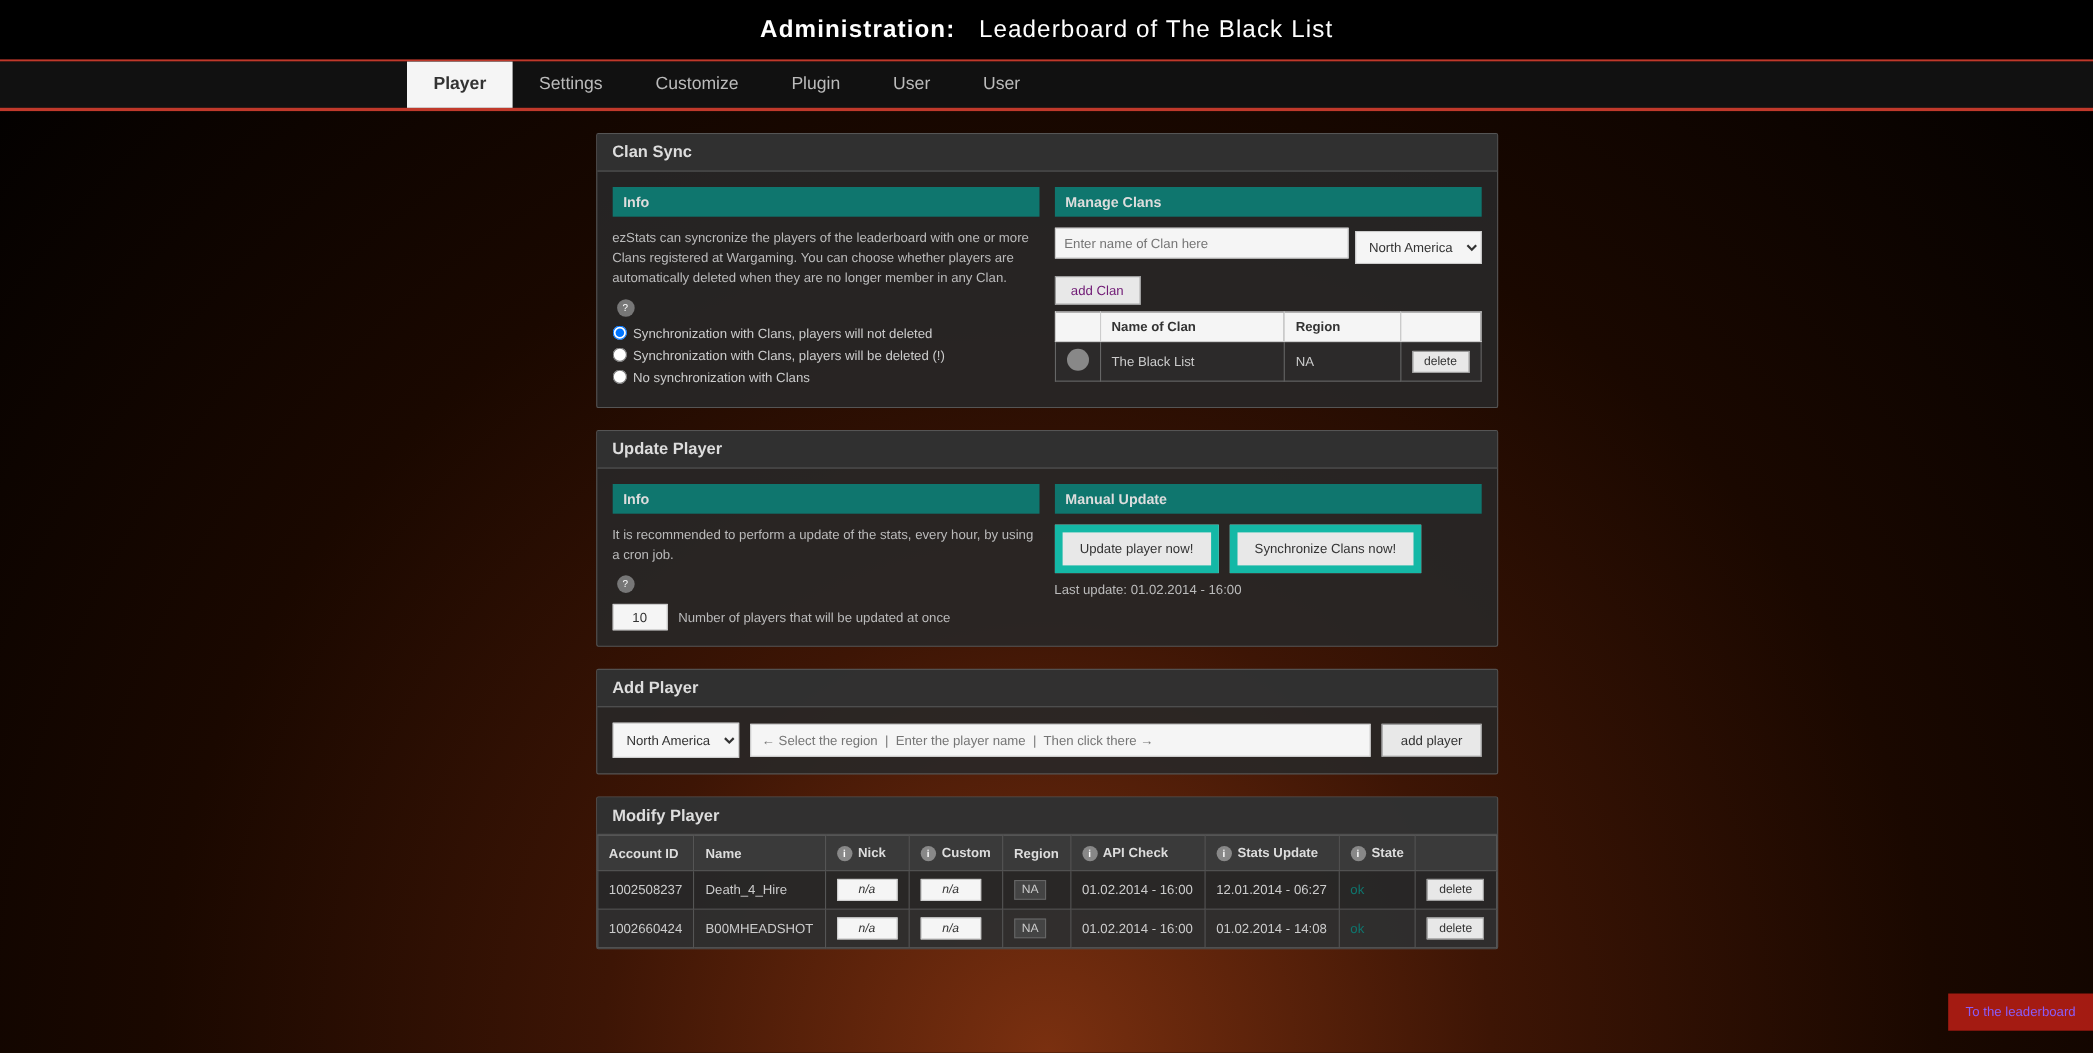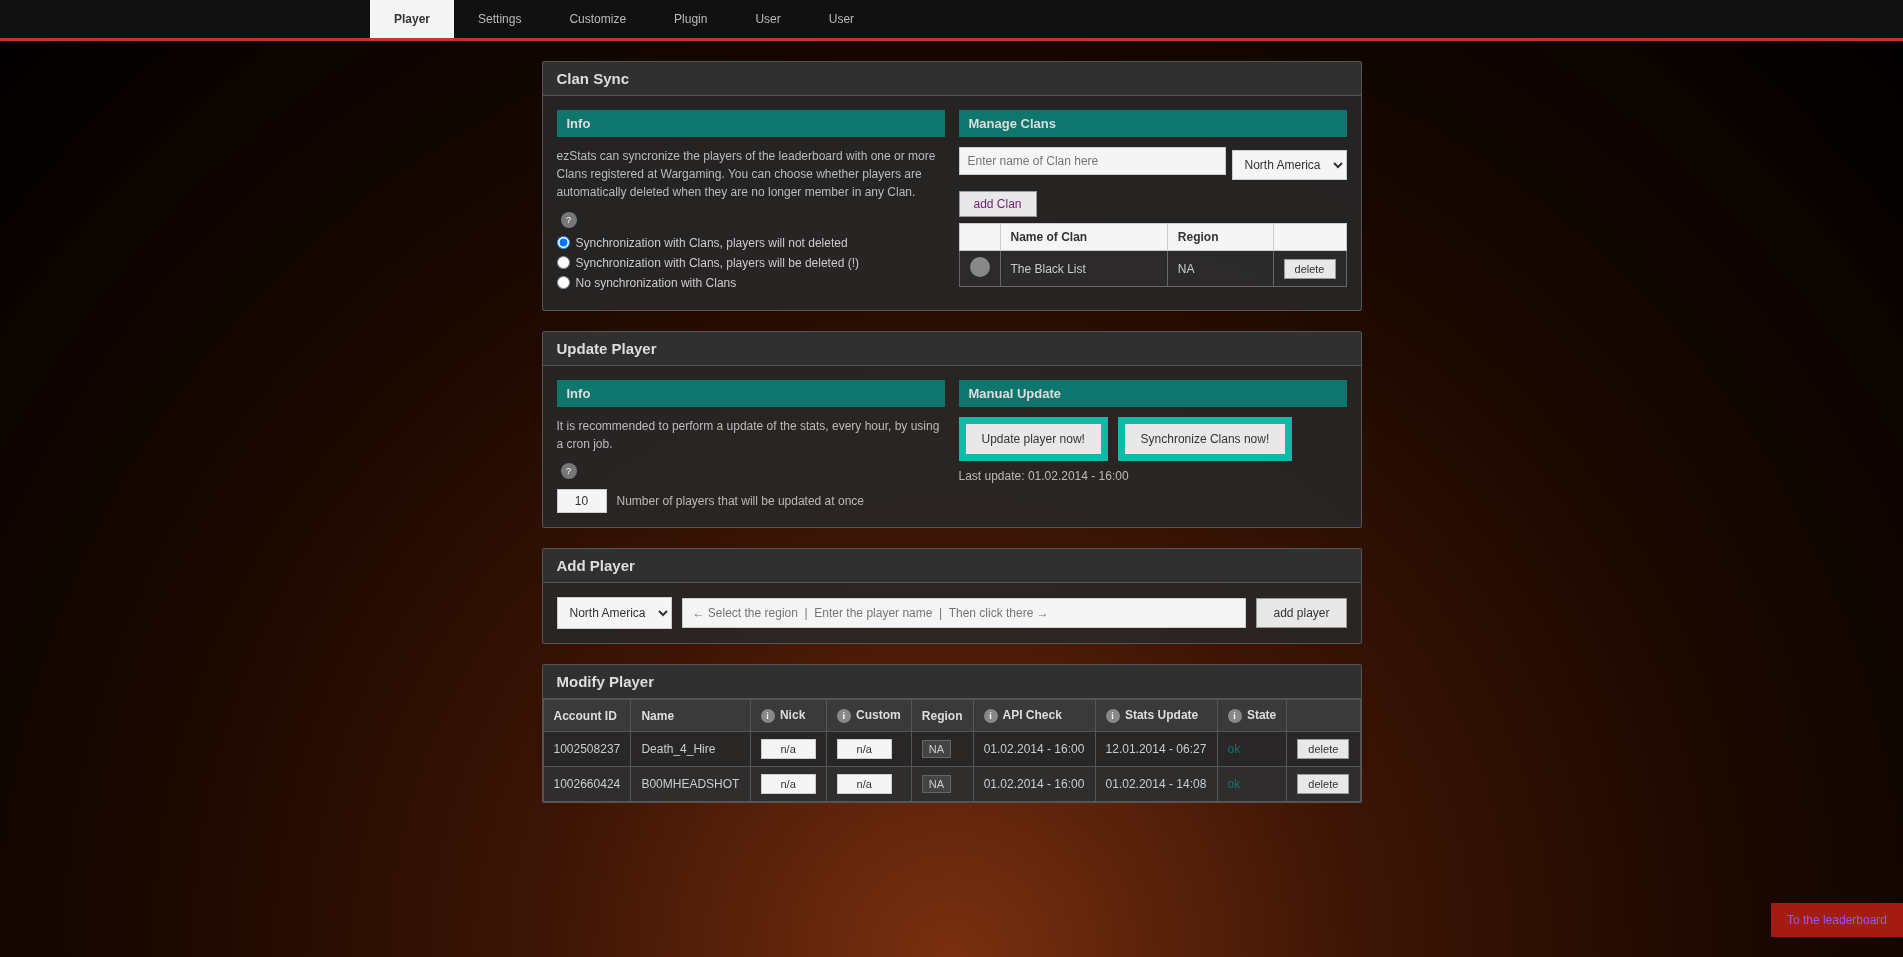--- a/index.html
+++ b/index.html
@@ -43,21 +43,21 @@
     .nav-bar {
       background-color: #111;
       border-bottom: 3px solid #c0392b;
       padding: 0 370px;
       display: flex;
     }
     .nav-tab {
       padding: 12px 24px;
       color: #bbb;
       cursor: pointer;
-      font-size: 12px;
+      font-size: 16px;
       border: none;
       background: none;
       text-decoration: none;
     }
     .nav-tab.active {
       background-color: #f5f5f5;
       color: #333;
       font-weight: bold;
     }
     
@@ -281,20 +281,21 @@
       background: rgba(50,50,50,0.7);
     }
     .small-input {
       width: 55px;
       padding: 3px 5px;
       background: #f5f5f5;
       border: 1px solid #ccc;
       color: #333;
       font-size: 11px;
       text-align: center;
+      font-style: italic;
     }
     .region-badge {
       display: inline-block;
       padding: 2px 6px;
       background: #444;
       color: #ccc;
       font-size: 11px;
       border: 1px solid #666;
     }
     .status-ok { color: #0f766e; }
@@ -340,20 +341,27 @@
       vertical-align: middle;
     }
   </style>
 </head>
 <body>
 
 <div class="bg-overlay"></div>
 
 <div class="content-wrapper">
 
+  <div class="header">
+    <h1>
+      <span class="admin-label">Administration:</span>
+      &nbsp;
+      <span>Leaderboard of The Black List</span>
+    </h1>
+  </div>
 
   <div class="nav-bar">
     <a class="nav-tab active">Player</a>
     <a class="nav-tab">Settings</a>
     <a class="nav-tab">Customize</a>
     <a class="nav-tab">Plugin</a>
     <a class="nav-tab">User</a>
     <a class="nav-tab">User</a>
   </div>
 

